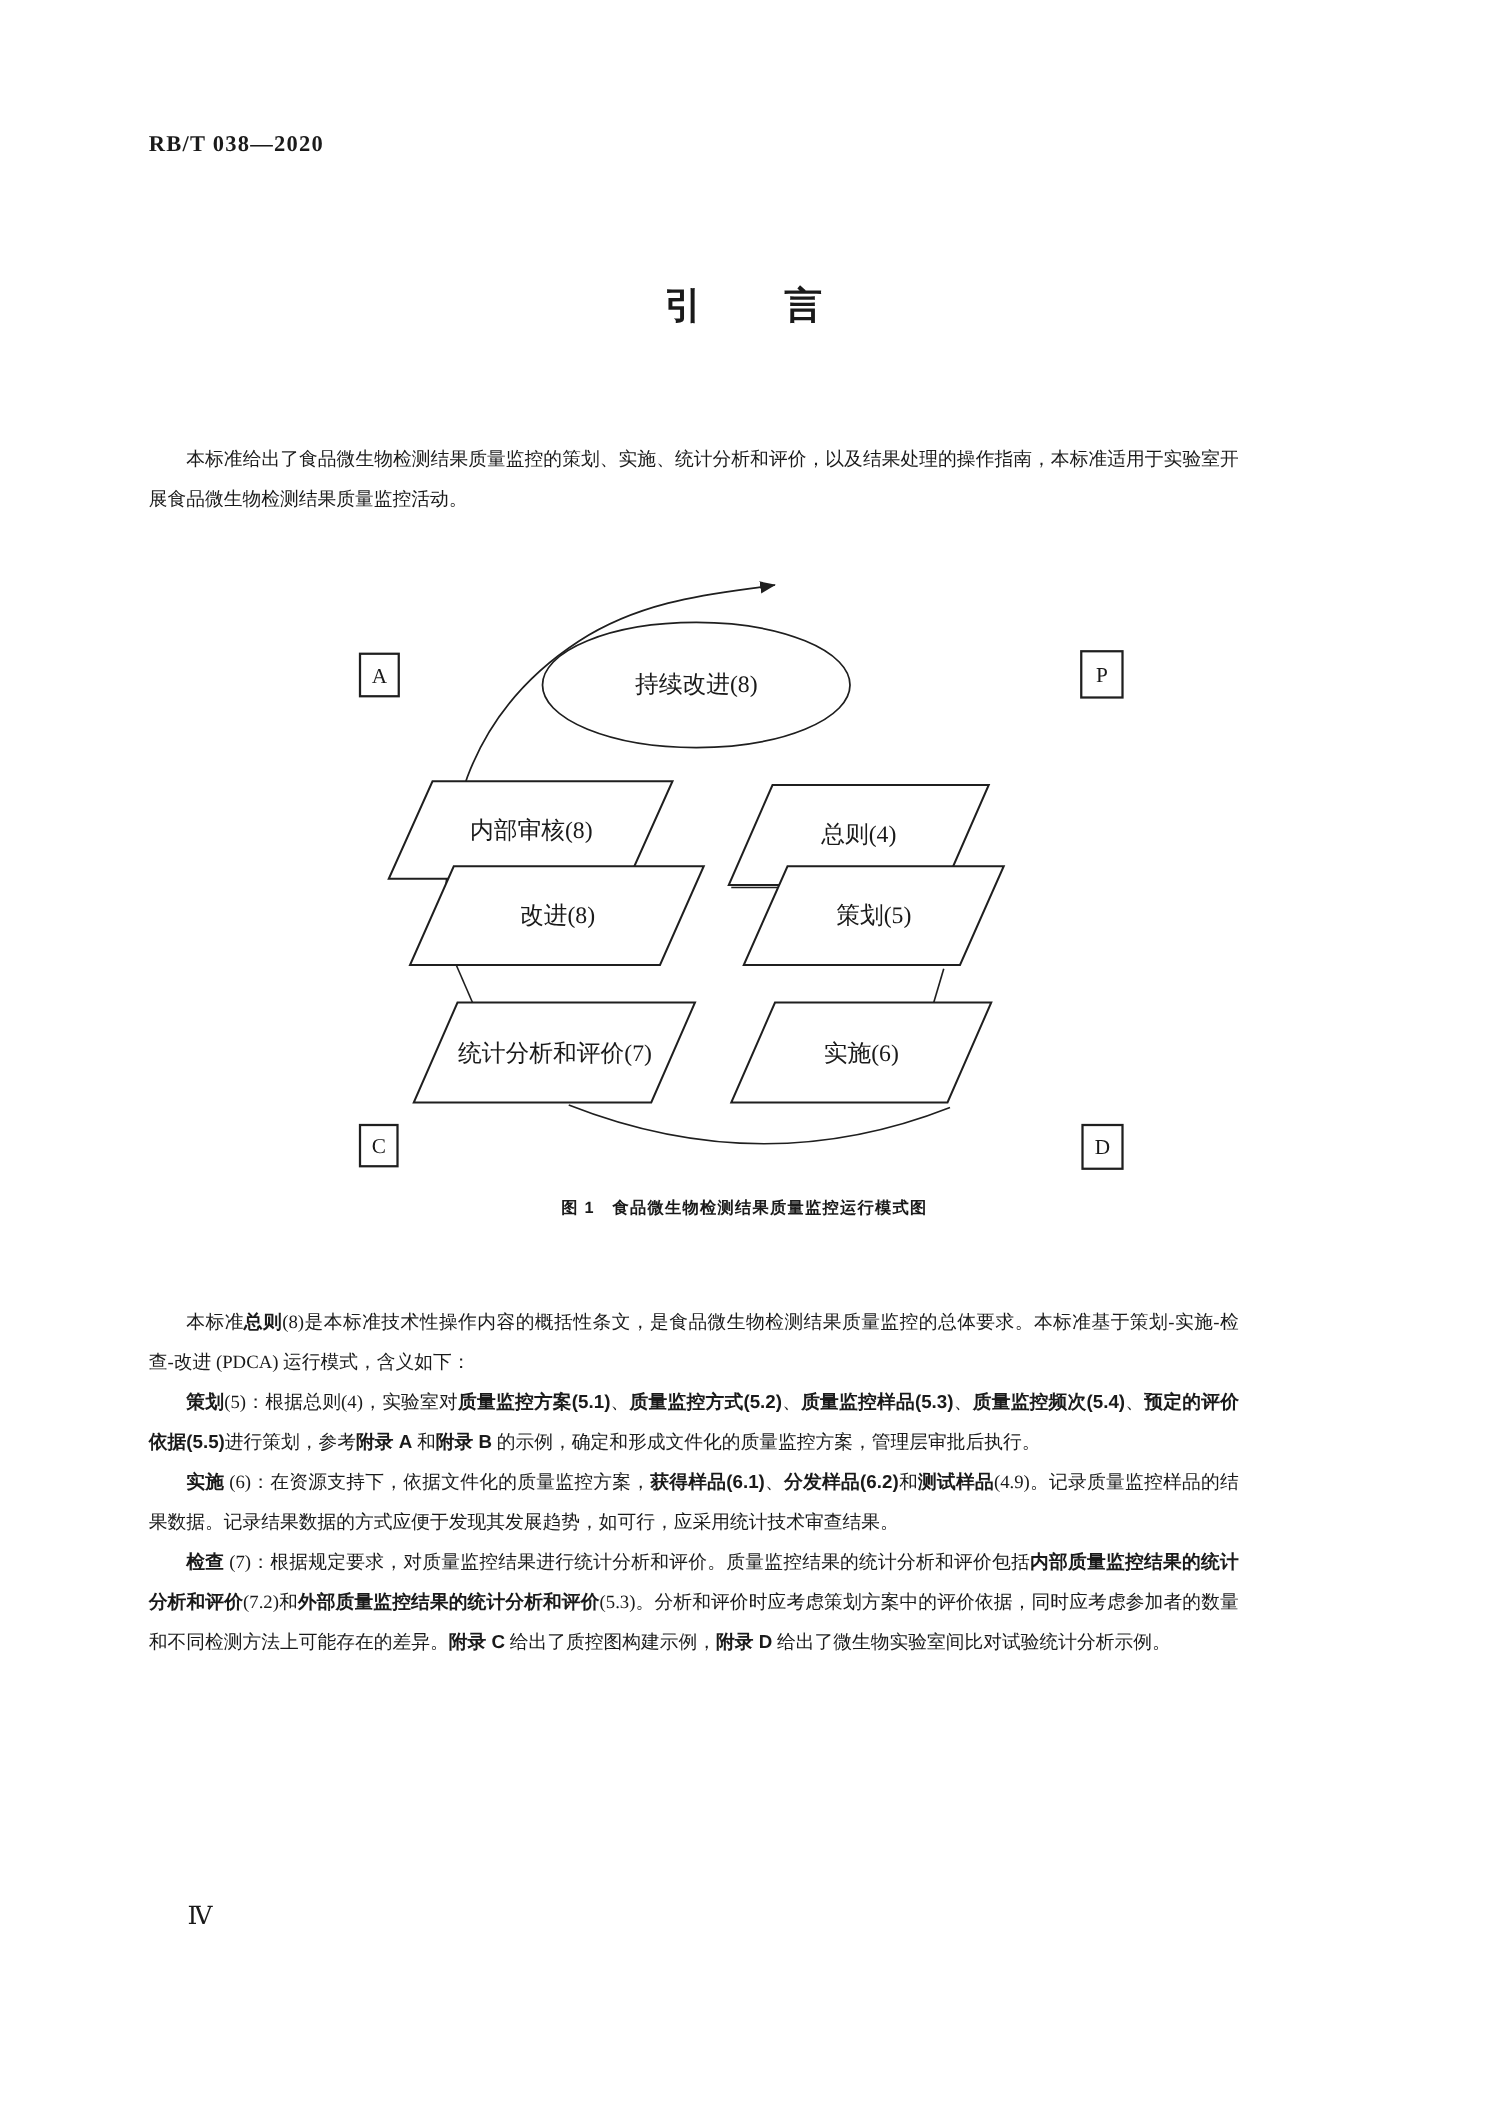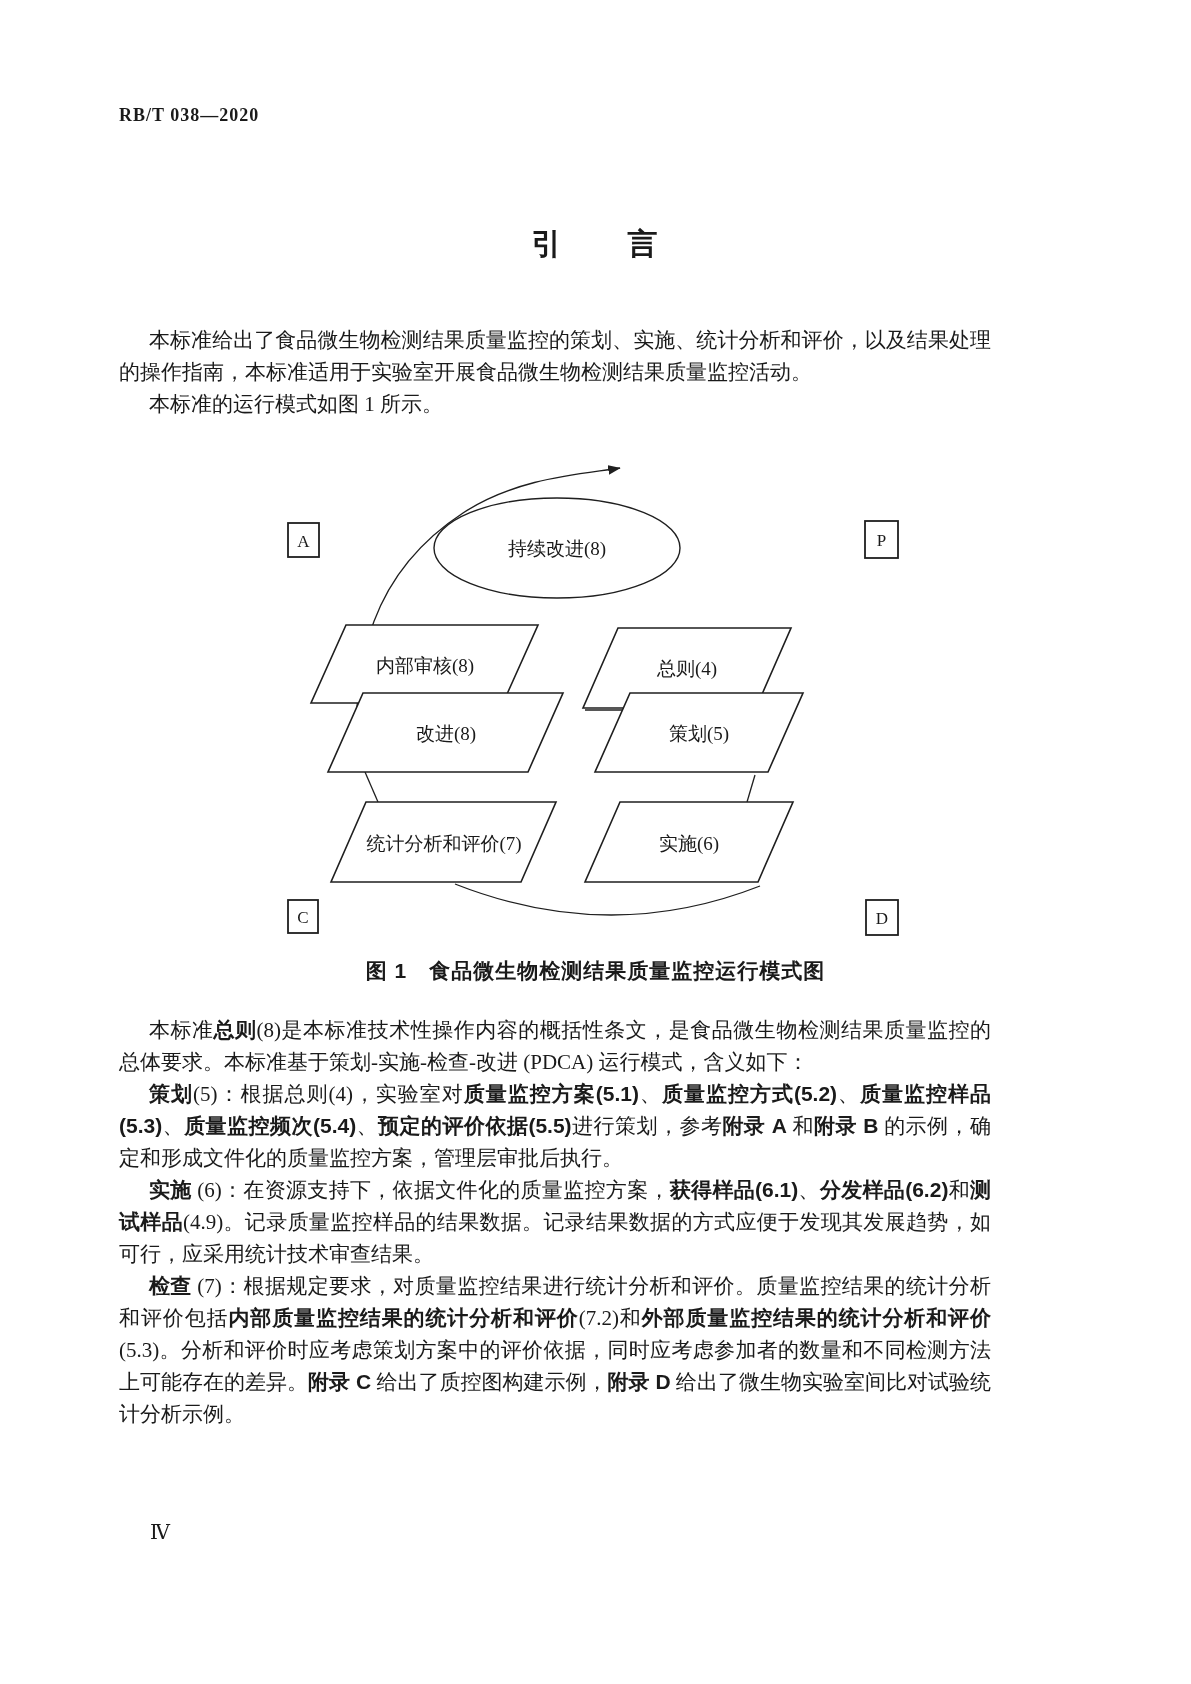--- a/index.html
+++ b/index.html
@@ -12,33 +12,33 @@
     position:absolute;left:119px;top:105px;
     font-weight:700;font-size:18px;letter-spacing:1px;
   }
   #doc-title{
     position:absolute;left:0;top:224px;width:100%;text-align:center;
     font-weight:700;font-size:30px;letter-spacing:2px;
     font-family:Liberation Serif, serif;
   }
   .textblock{
     position:absolute;left:119px;width:872px;
-    font-size:21px;line-height:32px;text-align:justify;
+    font-size:15px;line-height:32px;text-align:justify;margin-top:28px;
   }
   #intro-block{top:324px;}
   #body-block{top:1014px;}
   .para{margin:0;text-indent:30px;}
   .term{
     font-family:"Liberation Sans","DejaVu Sans",sans-serif;
     font-weight:700;
   }
   #figure-wrap{position:absolute;left:268px;top:425px;width:648px;height:515px;}
   #figure-caption{
     position:absolute;left:0;top:957px;width:100%;text-align:center;
-    font-weight:700;font-size:21px;letter-spacing:1px;
+    font-weight:700;font-size:13px;letter-spacing:1px;
     font-family:"Liberation Sans","DejaVu Sans",sans-serif;
   }
   #page-number{
     position:absolute;left:150px;top:1520px;font-size:20px;
   }
   svg text{
     font-family:"Liberation Serif","DejaVu Serif",serif;
     fill:#1a1a1a;
   }
   .node-label{font-size:19px;}
@@ -46,21 +46,20 @@
 </style>
 </head>
 <body>
 
 <div id="doc-header">RB/T 038—2020</div>
 
 <div id="doc-title">引　　言</div>
 
 <div id="intro-block" class="textblock">
     <p class="para"><span>本标准给出了食品微生物检测结果质量监控的策划、实施、统计分析和评价，以及结果处理的操作指南，本标准适用于实验室开展食品微生物检测结果质量监控活动。</span></p>
-    <p class="para"><span>本标准的运行模式如图 1 所示。</span></p>
   </div>
 
 <div id="figure-wrap">
   <svg width="648" height="515" viewBox="0 0 648 515" xmlns="http://www.w3.org/2000/svg">
     <defs>
       <marker id="arrowhead" markerWidth="11" markerHeight="9" refX="8.5" refY="3.5" orient="auto">
         <path d="M0,0 L9,3.5 L0,7 z" fill="#1f1f1f"></path>
       </marker>
     </defs>
 

